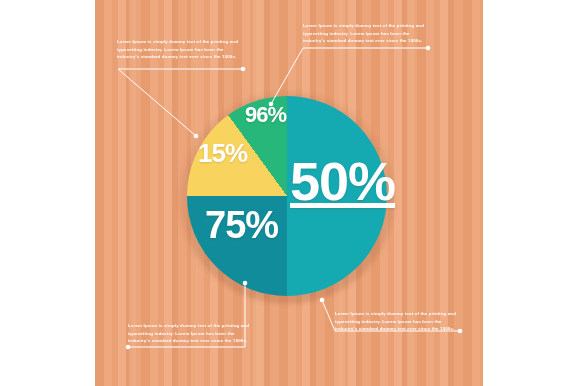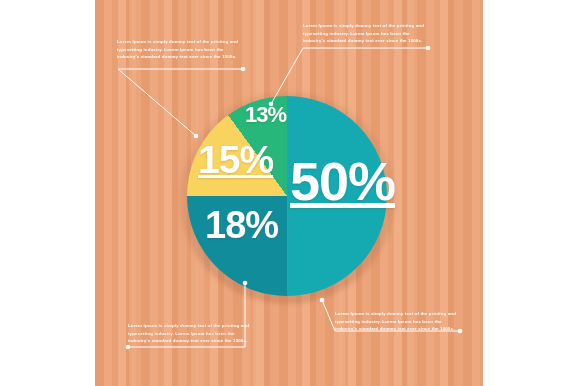--- a/index.html
+++ b/index.html
@@ -34,21 +34,21 @@
 
   
   .pct{
     position:absolute;color:#ffffff;font-weight:bold;
     letter-spacing:-1px;line-height:1;
     text-shadow:0 1px 2px rgba(90,50,25,.18);
     white-space:nowrap;
   }
   #pct-50{left:290px;top:154px;font-size:54px;text-decoration:underline;}
   #pct-25{left:205px;top:206px;font-size:38px;}
-  #pct-15{left:198px;top:140px;font-size:39px;text-decoration:underline;}
+  #pct-15{left:198px;top:140px;font-size:26px;}
   #pct-10{left:245px;top:104px;font-size:22px;}
 
   
   .callout{position:absolute;color:#ffffff;font-size:4.4px;line-height:1.75;
            font-weight:bold;letter-spacing:.15px;width:122px;}
   #callout-tl{left:117px;top:38px;}
   #callout-tr{left:303px;top:22px;}
   #callout-bl{left:128px;top:322px;}
   #callout-br{left:335px;top:310px;}
 
@@ -77,23 +77,23 @@
     <div class="slice" style="background:conic-gradient(from 0deg, #15a9b2 0deg 180deg, rgba(0,0,0,0) 180deg 360deg);"></div>
 
     <div class="slice" style="background:conic-gradient(from 0deg, rgba(0,0,0,0) 0deg 180deg, #108c9b 180deg 270deg, rgba(0,0,0,0) 270deg 360deg);"></div>
 
     <div class="slice" style="background:conic-gradient(from 0deg, rgba(0,0,0,0) 0deg 270deg, #f8d45e 270deg 324deg, rgba(0,0,0,0) 324deg 360deg);"></div>
 
     <div class="slice" style="background:conic-gradient(from 0deg, rgba(0,0,0,0) 0deg 324deg, #27b77a 324deg 360deg);"></div>
   </div>
 
   <span class="pct" id="pct-50">50%</span>
-  <span class="pct" id="pct-25">18%</span>
+  <span class="pct" id="pct-25">75%</span>
   <span class="pct" id="pct-15">15%</span>
-  <span class="pct" id="pct-10">13%</span>
+  <span class="pct" id="pct-10">96%</span>
 
   <svg id="leaders" viewBox="0 0 580 386" xmlns="http://www.w3.org/2000/svg">
 
     <path class="ldr" d="M 196,136 L 118,69 L 243,69"></path>
     <circle class="dot" cx="196" cy="136" r="2.3"></circle>
     <circle class="dot" cx="243" cy="69" r="2.3"></circle>
 
     <path class="ldr" d="M 271,104 L 303,48 L 428,48"></path>
     <circle class="dot" cx="271" cy="104" r="2.3"></circle>
     <circle class="dot" cx="428" cy="48" r="2.3"></circle>

